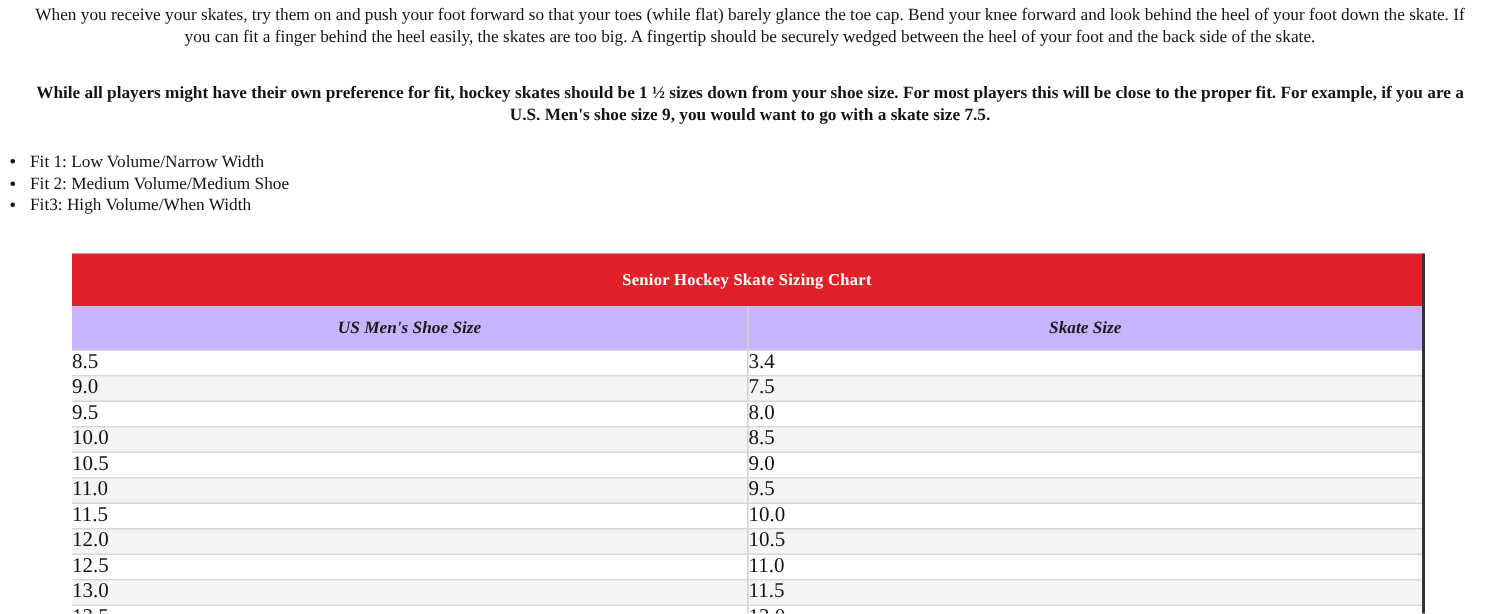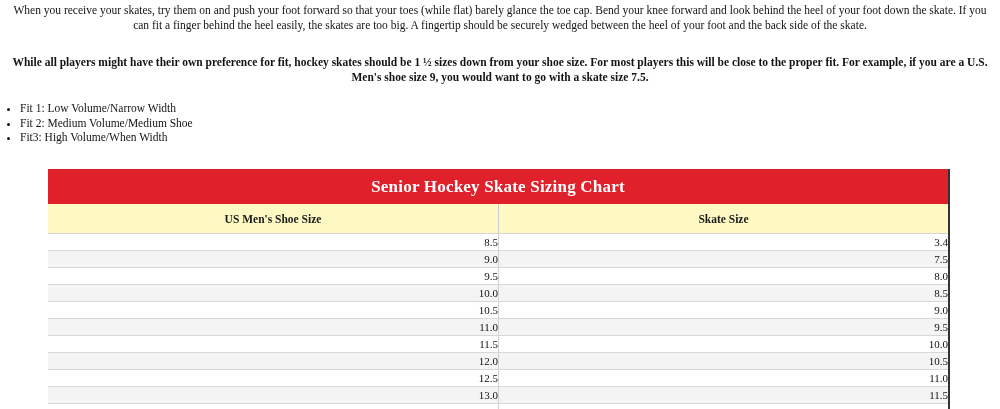--- a/index.html
+++ b/index.html
@@ -17,21 +17,21 @@
   }
   .doc {
     width: 1000px;
     box-sizing: border-box;
   }
   .para {
     font-size: 11.5px;
     line-height: 1.30;
     text-align: center;
     margin: 0;
-    padding: 0 8px;
+    padding: 0 18px;
     color: #141414;
   }
   #para-1 { padding-top: 3px; }
   #para-2 { padding-top: 22px; font-weight: bold; }
 
   .bullets {
     margin: 17px 0 0 0;
     padding-left: 20px;
     list-style-type: disc;
   }
@@ -53,43 +53,44 @@
     table-layout: fixed;
     border-right: 2px solid #333333;
   }
   table.sizing td, table.sizing th {
     padding: 0;
     margin: 0;
   }
   .title-cell {
     background: #e0212b;
     color: #ffffff;
-    font-size: 17px;
+    font-size: 11px;
     font-weight: bold;
     text-align: center;
     height: 35px;
     vertical-align: middle;
     letter-spacing: 0.2px;
     font-family: "Liberation Serif", "DejaVu Serif", serif;
   }
   .col-head {
-    background: #fef9c3;
+    background: #c4b5fd;
     color: #1a1a1a;
     font-size: 11.5px;
     font-weight: bold;
     text-align: center;
     height: 29px;
     vertical-align: middle;
     border-right: 1px solid #cdcdcd;
     font-family: "Liberation Serif", "DejaVu Serif", serif;
+    font-style: italic;
   }
   .col-head.last { border-right: none; }
   .data-cell {
-    font-size: 11px;
-    text-align: right;
+    font-size: 14px;
+    text-align: left;
     height: 16px;
     line-height: 16px;
     vertical-align: middle;
     border-top: 1px solid #d7d7d7;
     border-bottom: 1px solid #d7d7d7;
     border-right: 1px solid #d0d0d0;
     color: #111111;
   }
   .data-cell.last { border-right: none; }
   tr.data-row.alt .data-cell { background: #f4f4f4; }

